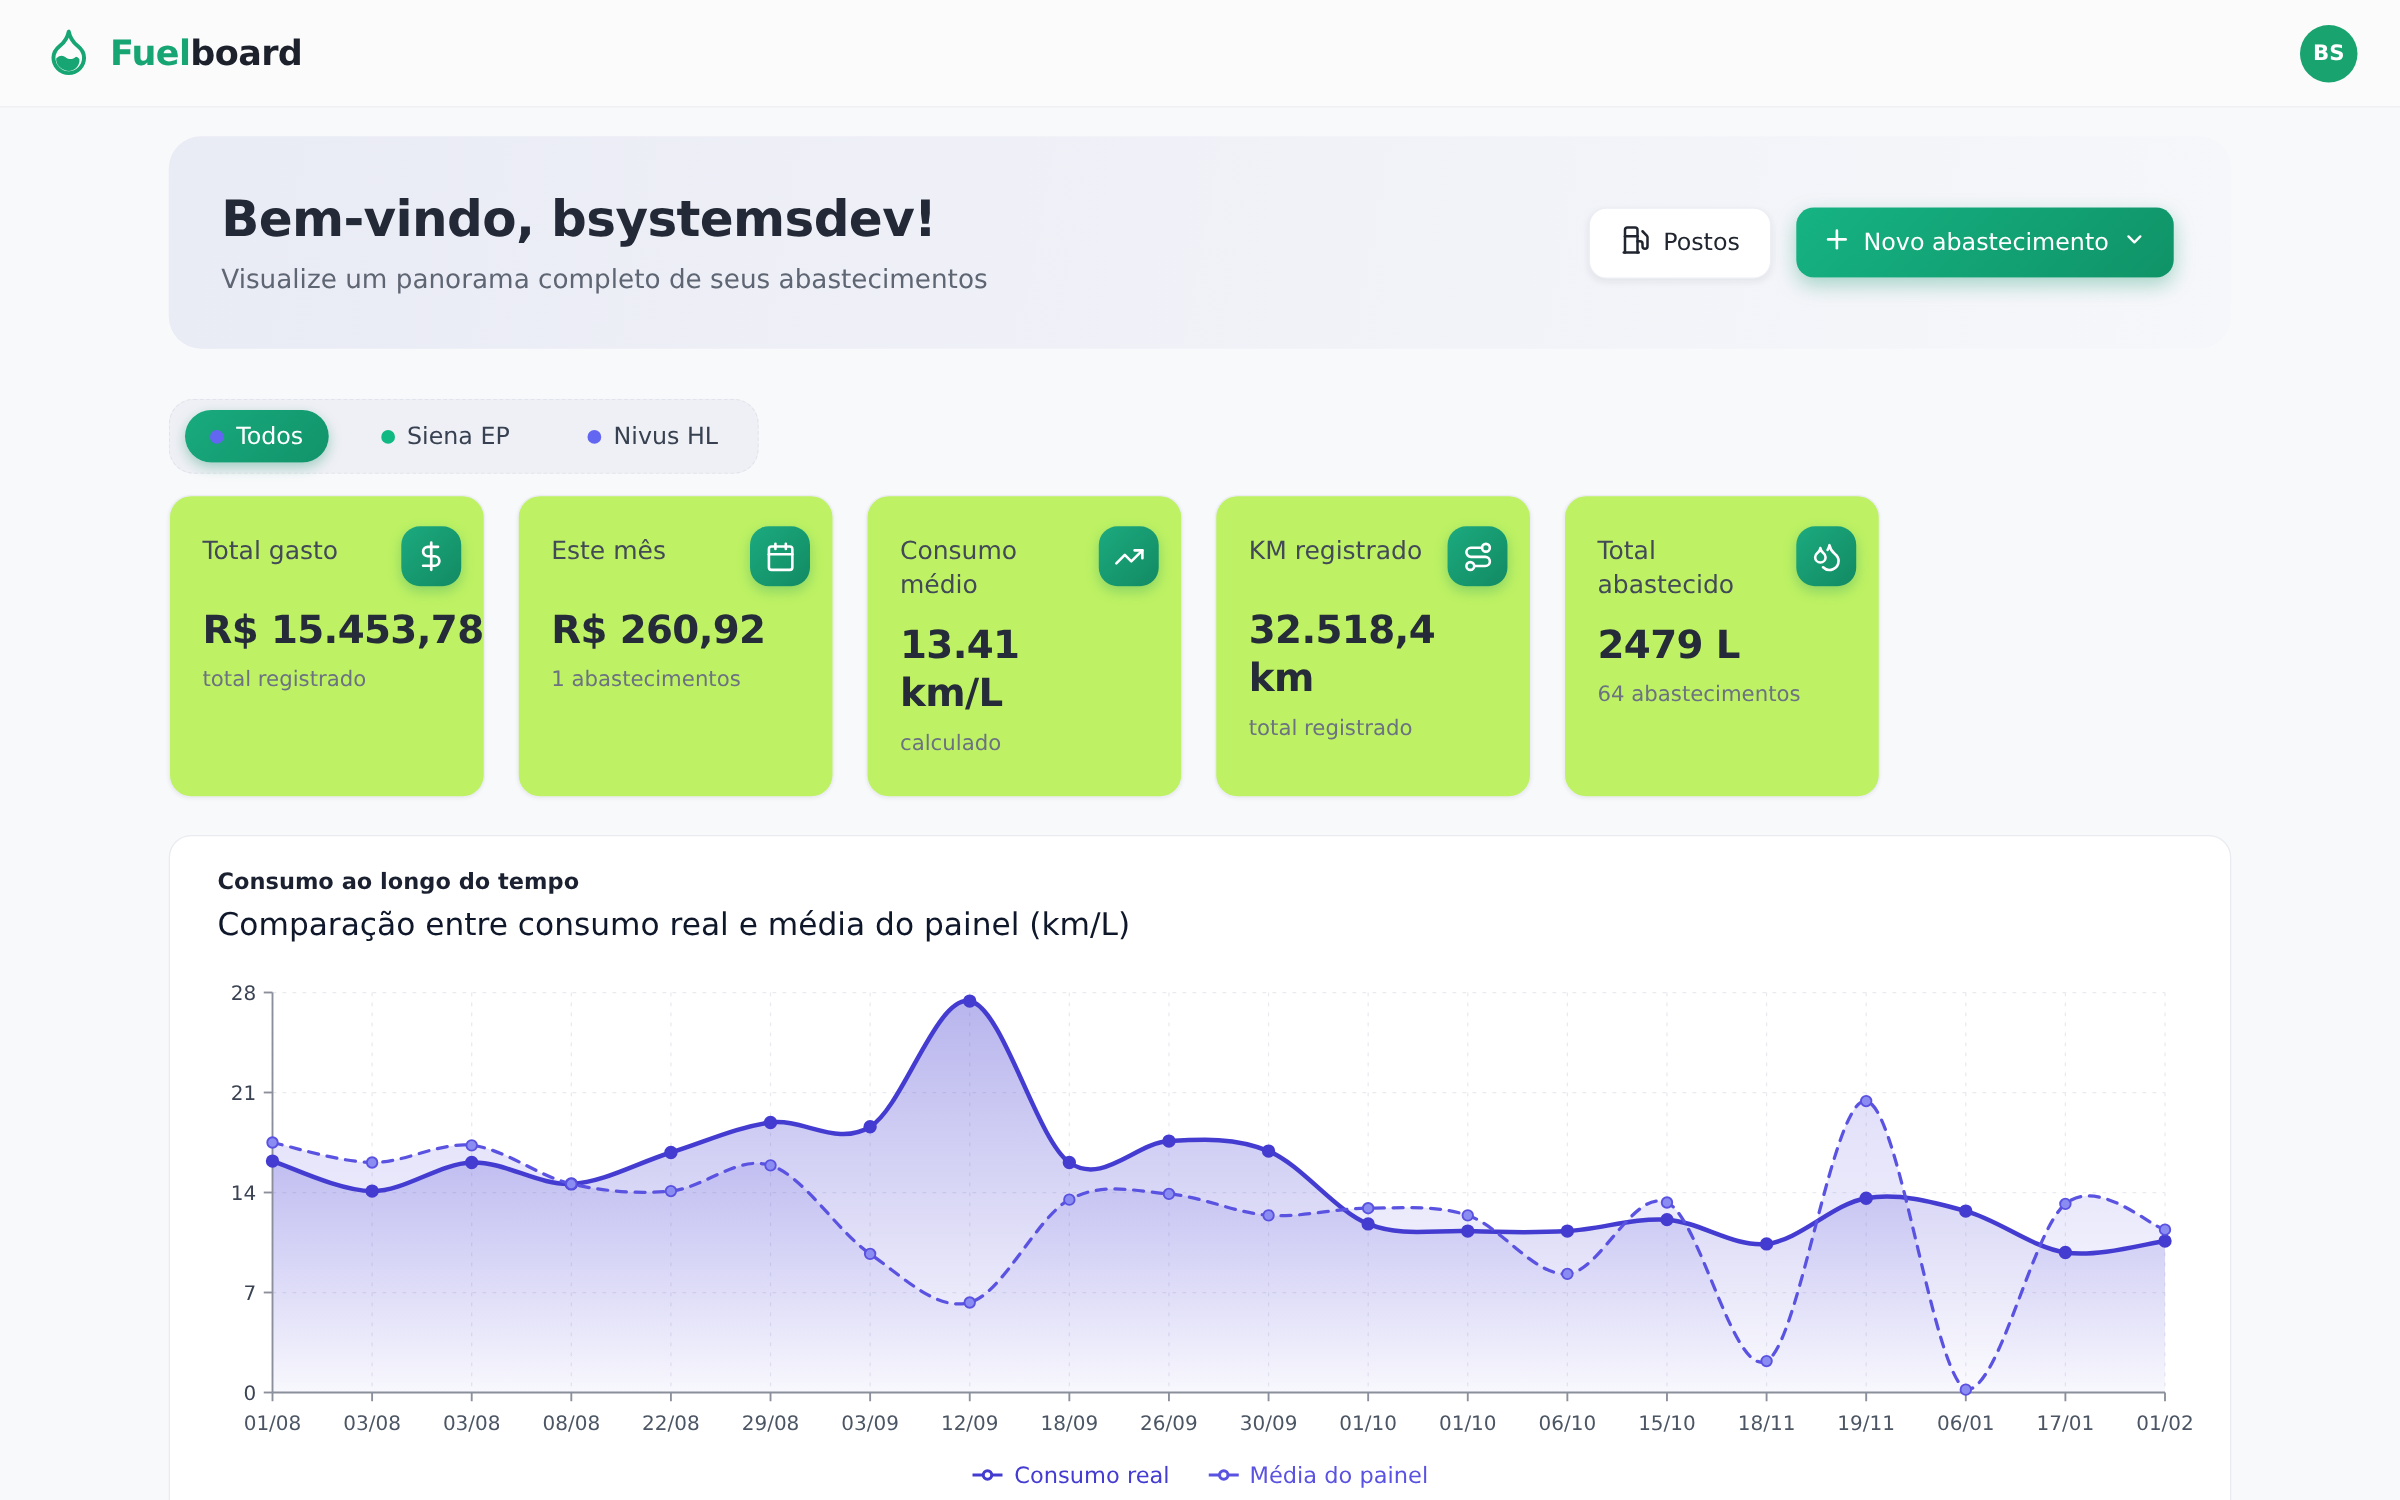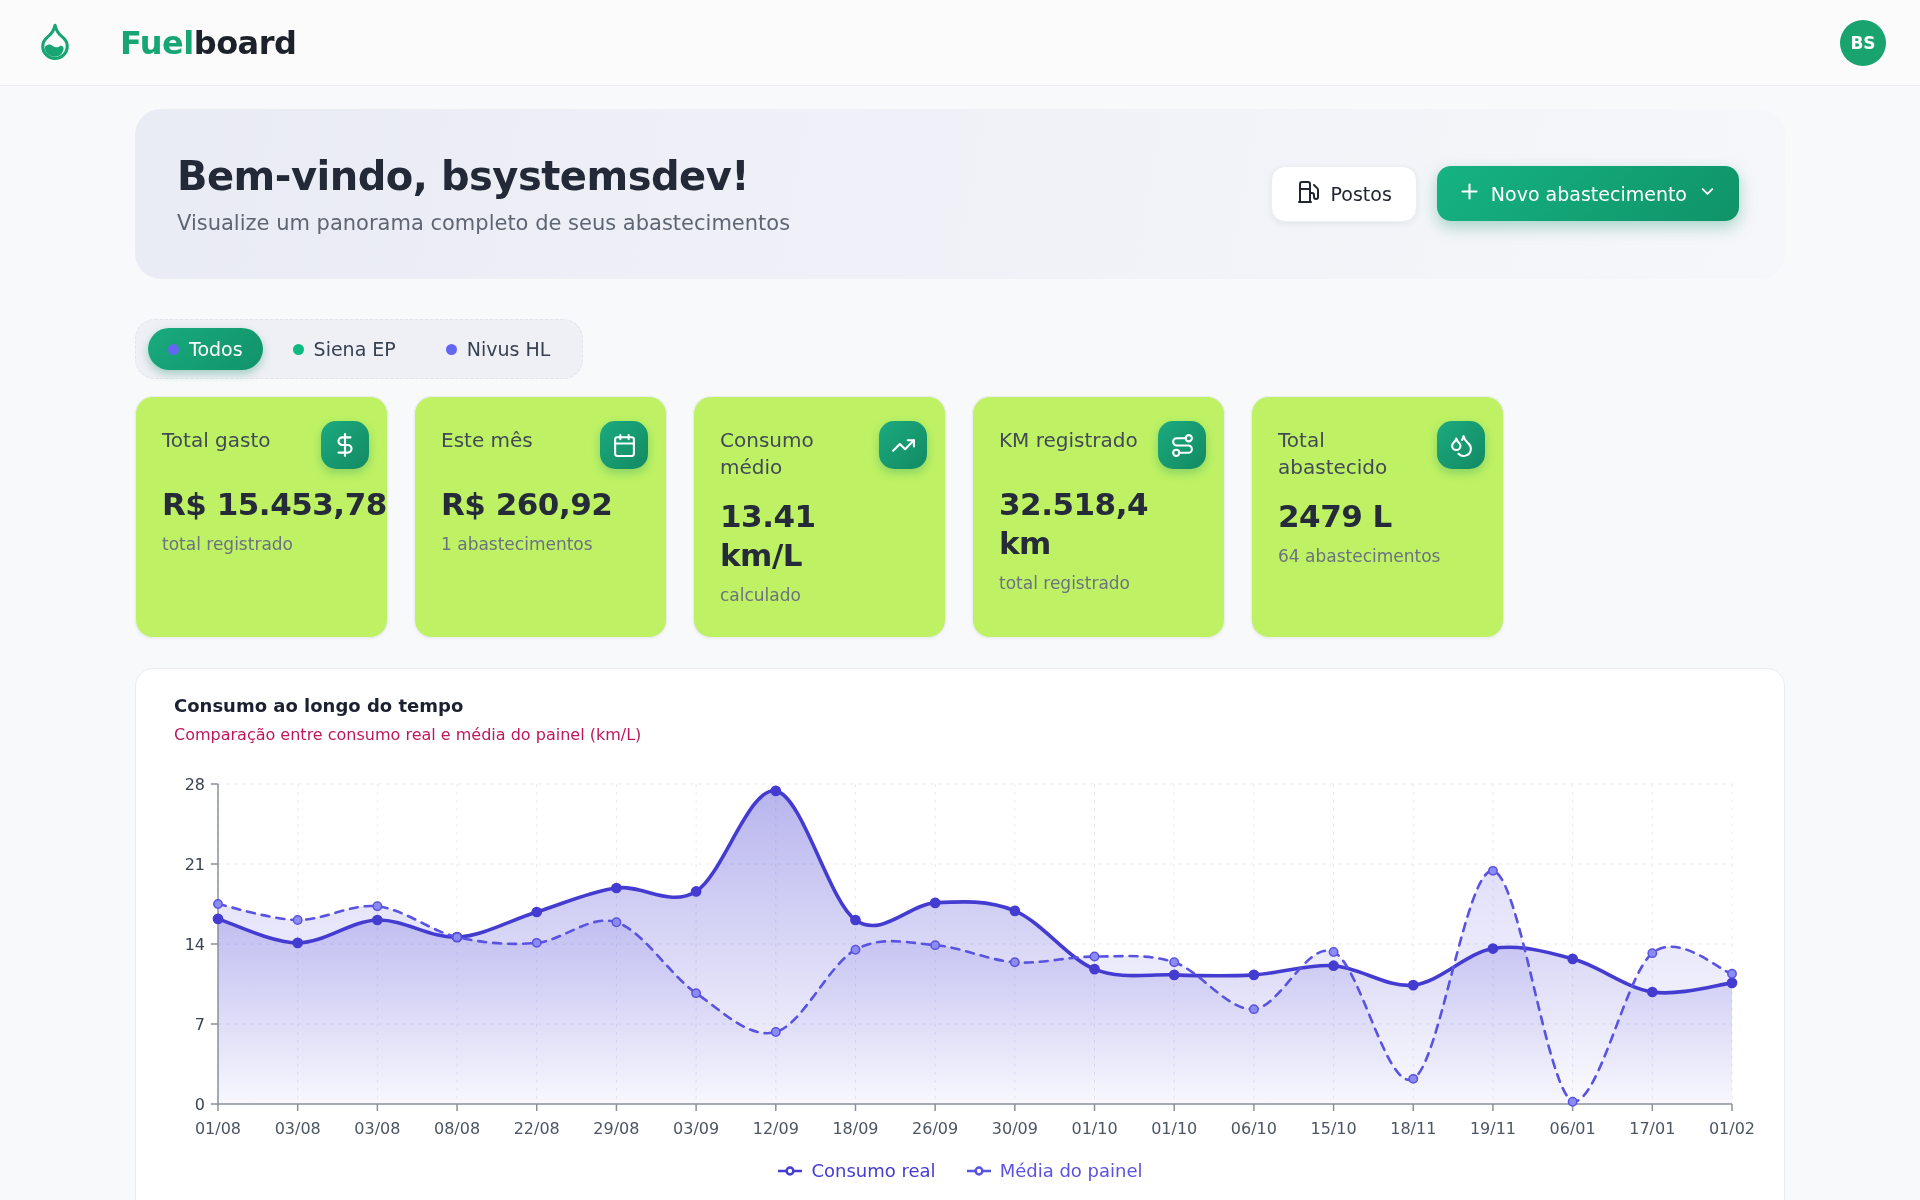--- a/index.html
+++ b/index.html
@@ -3,21 +3,21 @@
 <meta charset="utf-8">
 <style>
   * { margin:0; padding:0; box-sizing:border-box; }
   html,body { width:1920px; height:1200px; overflow:hidden; }
   body { background:#f8f9fb; font-family:"DejaVu Sans","Liberation Sans",sans-serif; color:#1f2430; }
 
   
   .app-header { height:86px; background:#fbfbfc; border-bottom:1px solid #ededf1;
     display:flex; align-items:center; justify-content:space-between; padding:0 34px; }
   .brand { display:flex; align-items:center; gap:12px; cursor:pointer; }
-  .brand-name { font-size:32px; font-weight:700; letter-spacing:-0.5px;margin-left:32px; }
+  .brand-name { font-size:28px; font-weight:700; letter-spacing:-0.5px; }
   .brand-name .green { color:#17a673; }
   .brand-name .dark { color:#1c212b; }
   .avatar { width:46px; height:46px; border-radius:50%; background:#18a36f; color:#fff;
     display:flex; align-items:center; justify-content:center; font-size:17px; font-weight:700; cursor:pointer; }
 
   
   .content { width:1650px; margin:0 auto; }
 
   
   .welcome-banner { margin-top:23px; height:170px; border-radius:26px;
@@ -27,21 +27,21 @@
   .welcome-subtitle { font-size:21px; color:#5f6673; margin-top:12px; }
   .banner-actions { display:flex; align-items:flex-start; gap:20px; }
   .btn { display:flex; align-items:center; gap:11px; border:none; cursor:pointer;
     border-radius:14px; font-family:inherit; font-size:19px; }
   .btn-postos { background:#fff; color:#20252f; padding:13px 24px; border:1px solid #eceef3;
     box-shadow:0 2px 6px rgba(20,24,40,.07); font-weight:500; }
   .btn-new { background:linear-gradient(135deg,#16b383,#0f9367); color:#fff; padding:15px 22px;
     box-shadow:0 6px 16px rgba(16,150,105,.35); font-weight:500; }
 
   
-  .filter-bar { margin-top:40px; display:inline-flex; align-items:center; gap:10px;
+  .filter-bar { margin-top:40px; display:inline-flex; align-items:center; gap:22px;
     background:#eff0f5; border:1px dashed #e2e4ec; border-radius:20px; padding:8px 12px; }
   .chip { display:flex; align-items:center; gap:10px; padding:10px 20px; border-radius:999px;
     font-size:19px; color:#374151; cursor:pointer; background:transparent; border:none; font-family:inherit; }
   .chip.active { background:linear-gradient(135deg,#18ab7d,#12936a); color:#fff;
     box-shadow:0 4px 10px rgba(17,140,100,.35); font-weight:500; }
   .chip-dot { width:11px; height:11px; border-radius:50%; }
 
   
   .stats-row { margin-top:17px; display:flex; gap:26px; }
   .stat-card { width:253px; height:242px; background:#bef264; border:1px solid #ebedf2; border-radius:18px;
@@ -55,21 +55,21 @@
   .stat-sub { font-size:17px; color:#6b7280; margin-top:10px; }
   .stat-card:nth-child(1) .stat-value { white-space:nowrap; }
   .stat-card:nth-child(3) .stat-value { max-width:150px; }
   .stat-card:nth-child(4) .stat-value { max-width:178px; }
   .stat-card:nth-child(6) .stat-label { white-space:nowrap; }
 
   
   .chart-card { margin-top:30px; background:#fff; border:1px solid #e9ebf0; border-radius:18px;
     padding:26px 0 30px 0; height:600px; }
   .chart-title { font-size:18px; font-weight:700; color:#1b2130; margin-left:38px; }
-  .chart-subtitle { font-size:16px; color:#be185d; margin-top:9px; margin-left:38px; }
+  .chart-subtitle { font-size:25px; color:#0f172a; margin-top:9px; margin-left:38px; }
   .chart-wrap { margin-top:18px; }
   .chart-legend { display:flex; justify-content:center; gap:30px; margin-top:2px; }
   .legend-item { display:flex; align-items:center; gap:8px; font-size:18px; cursor:pointer; }
 </style>
 </head>
 <body>
 
 <header class="app-header">
   <div class="brand">
     <span>

